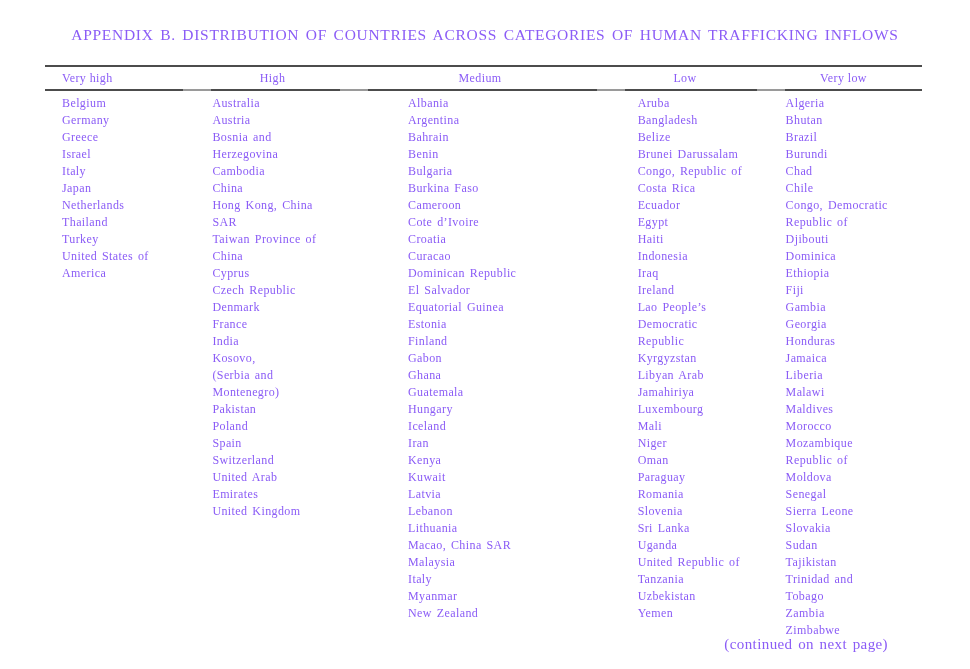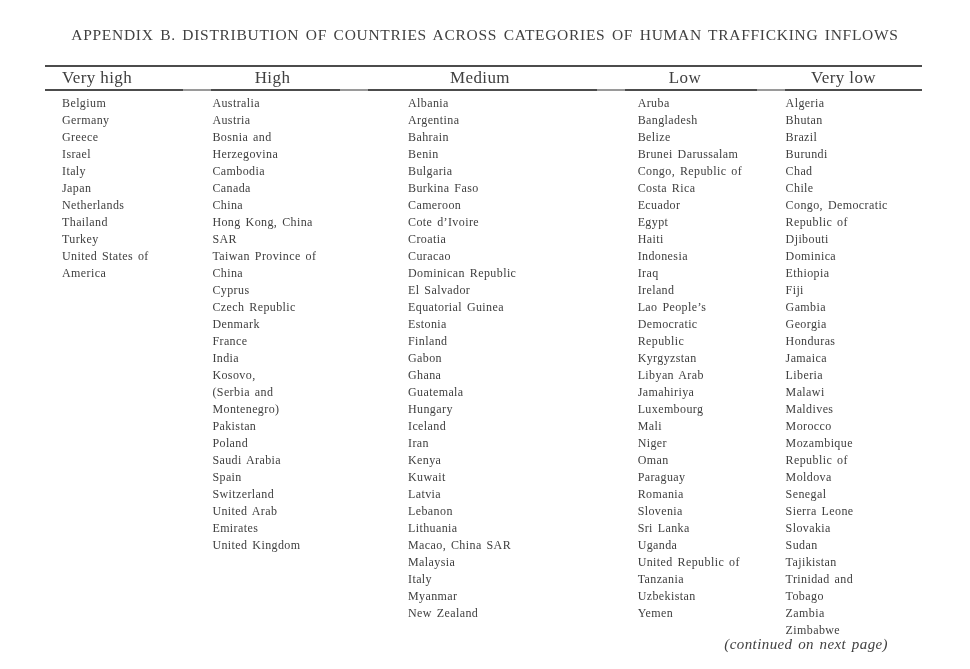--- a/index.html
+++ b/index.html
@@ -2,21 +2,21 @@
 <html><head>
 <meta charset="utf-8">
 <style>
   html, body { margin: 0; padding: 0; }
   .page {
     position: relative;
     width: 970px;
     height: 669px;
     background: #ffffff;
     font-family: "Liberation Serif", "DejaVu Serif", serif;
-    color: #404040;
+    color: #8b5cf6;
     overflow: hidden;
   }
   .title {
     position: absolute;
     top: 26px;
     left: 0;
     width: 100%;
     text-align: center;
     font-size: 15.5px;
     letter-spacing: 0.7px;
@@ -29,21 +29,21 @@
     top: 65px;
     width: 877px;
   }
   .header-row {
     display: flex;
     box-sizing: border-box;
     border-top: 2px solid #4c4c4c;
     border-bottom: 2px solid #4c4c4c;
     height: 26px;
     align-items: center;
-    font-size: 17px;
+    font-size: 12px;
     letter-spacing: 0.4px;
     position: relative;
   }
   .col-header { box-sizing: border-box; text-align: center; }
   .col-header.first { text-align: left; padding-left: 17px; }
   .w1 { width: 145px; }
   .w2 { width: 165px; }
   .w3 { width: 250px; }
   .w4 { width: 160px; }
   .w5 { width: 157px; }
@@ -70,21 +70,20 @@
   .col.c5 { padding-left: 7px; }
   .country { white-space: pre-line; }
   .footer-note {
     position: absolute;
     top: 636px;
     left: 45px;
     width: 877px;
     box-sizing: border-box;
     padding-right: 34px;
     text-align: right;
-    font-style: italic;
     font-size: 15px;
     letter-spacing: 0.4px;
     word-spacing: 1.5px;
   }
 </style>
 </head>
 <body>
 
 <div class="page">
 
@@ -118,37 +117,35 @@
           <div class="country">Turkey</div>
           <div class="country">United States of
 America</div>
         </div>
       <div class="col c2 w2">
           <div class="country">Australia</div>
           <div class="country">Austria</div>
           <div class="country">Bosnia and
 Herzegovina</div>
           <div class="country">Cambodia</div>
-          <div class="country">Canada</div>
           <div class="country">China</div>
           <div class="country">Hong Kong, China
 SAR</div>
           <div class="country">Taiwan Province of
 China</div>
           <div class="country">Cyprus</div>
           <div class="country">Czech Republic</div>
           <div class="country">Denmark</div>
           <div class="country">France</div>
           <div class="country">India</div>
           <div class="country">Kosovo,
 (Serbia and
 Montenegro)</div>
           <div class="country">Pakistan</div>
           <div class="country">Poland</div>
-          <div class="country">Saudi Arabia</div>
           <div class="country">Spain</div>
           <div class="country">Switzerland</div>
           <div class="country">United Arab
 Emirates</div>
           <div class="country">United Kingdom</div>
         </div>
       <div class="col c3 w3">
           <div class="country">Albania</div>
           <div class="country">Argentina</div>
           <div class="country">Bahrain</div>

